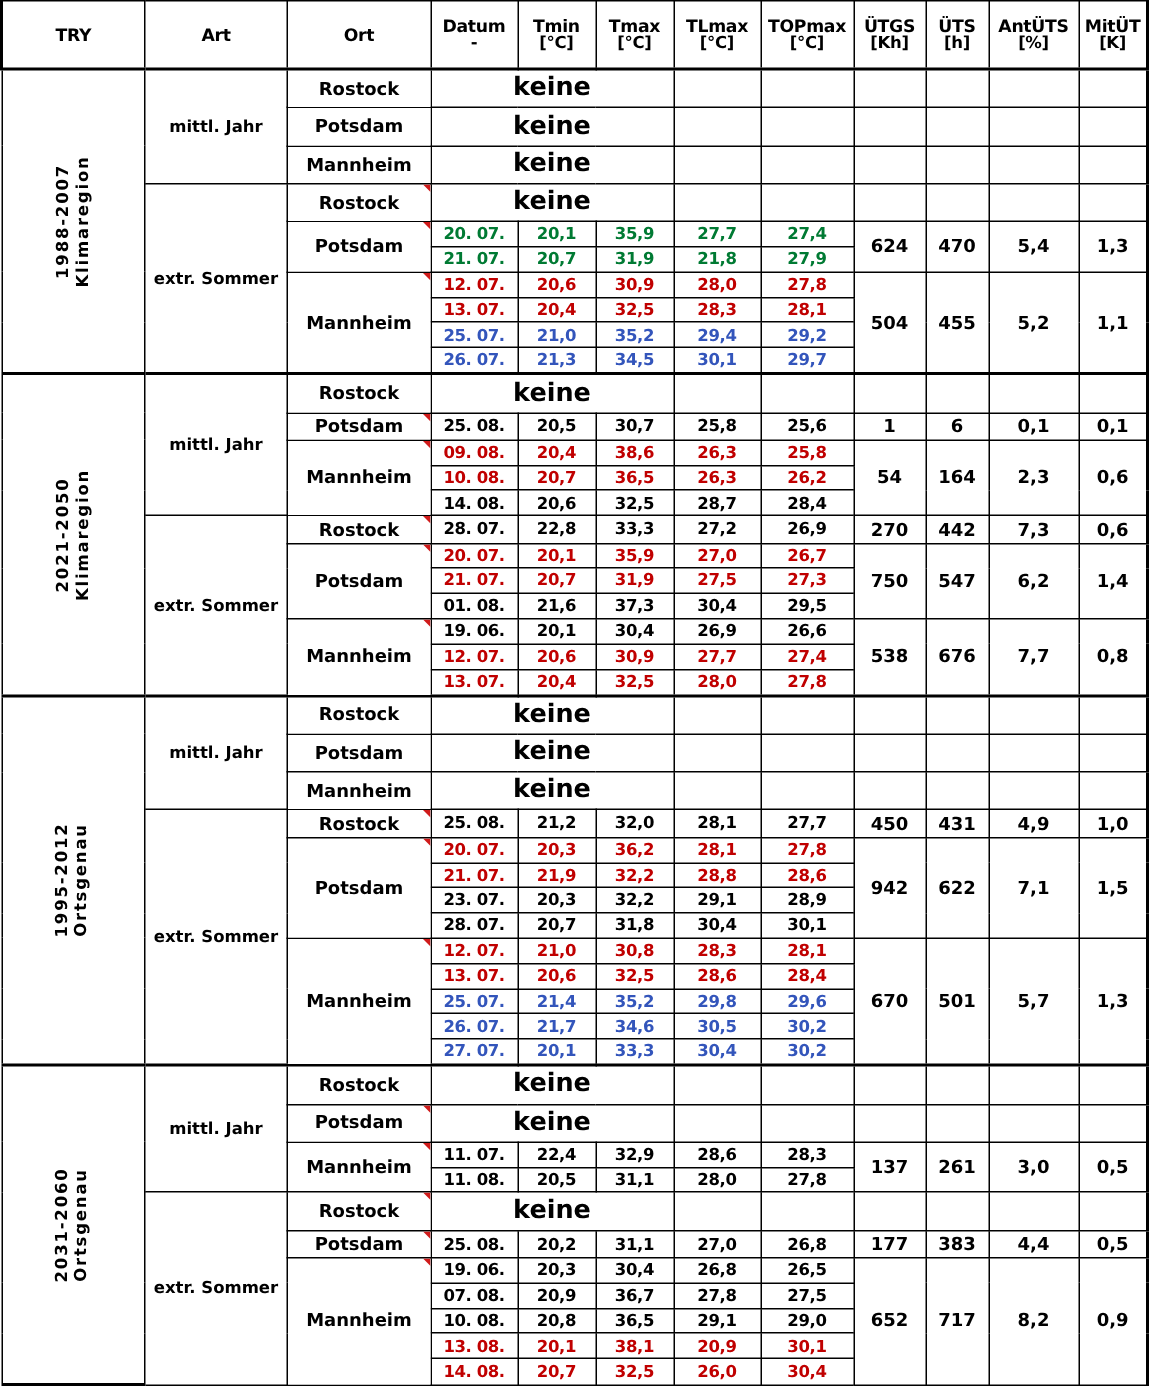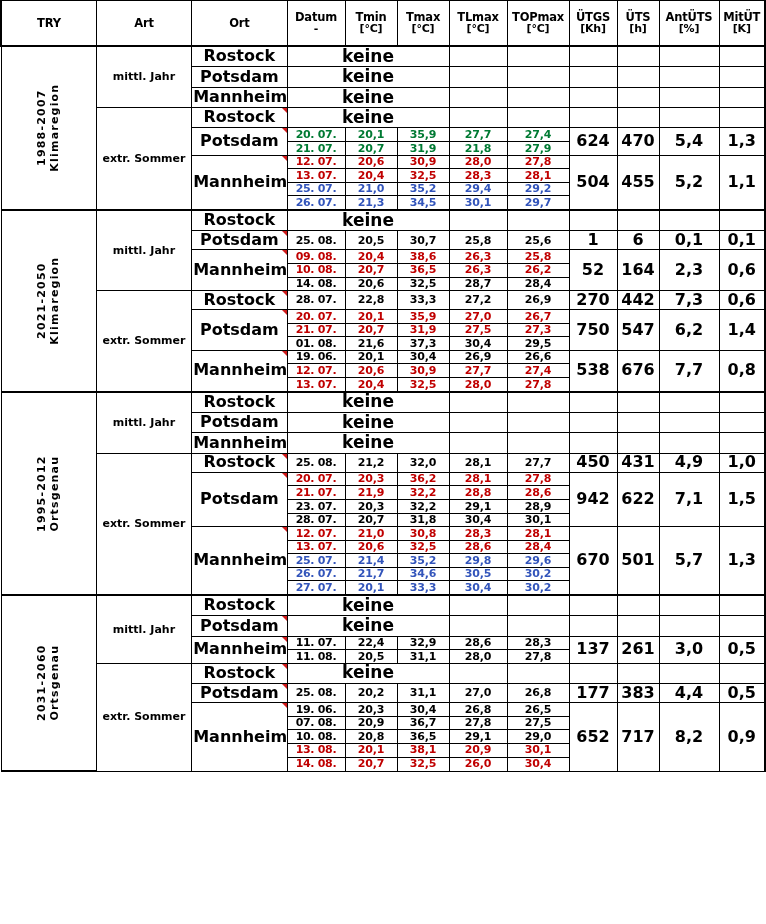--- a/index.html
+++ b/index.html
@@ -6,21 +6,21 @@
   body{
     width:766px;height:924px;
     font-family:"DejaVu Sans","Liberation Sans",sans-serif;
     -webkit-font-smoothing:none;
   }
   #root{width:766px;height:924px;overflow:hidden;position:relative;}
 
   table.try{
     border-collapse:collapse;
     width:766px;
-    height:772px;
+    height:924px;
     table-layout:fixed;
     font-family:"DejaVu Sans","Liberation Sans",sans-serif;
     font-weight:bold;
     font-size:10.5px;
     color:#000000;
   }
   table.try td,table.try th{
     border:1px solid #000000;
     text-align:center;
     vertical-align:middle;
@@ -61,21 +61,21 @@
     font-size:11px;
     letter-spacing:1.2px;
     line-height:1.15;
     text-align:center;
   }
   td.try-label .rot .l1{display:block;}
   td.try-label .rot .l2{display:block;}
 
   td.art{width:88px;font-size:11px;border-right:1.6px solid #000;}
   td.ort{
-    width:88px;font-size:16px;position:relative;
+    width:88px;font-size:12px;position:relative;
     border-right:1.6px solid #000;
   }
   
   td.ort.note::after{
     content:"";
     position:absolute;
     top:0;right:0;
     width:0;height:0;
     border-top:5px solid #d01b1b;
     border-left:5px solid transparent;
@@ -87,21 +87,21 @@
   col.c-tlmax{width:58px;}
   col.c-topmax{width:62px;}
   col.c-uetgs{width:48px;}
   col.c-uets{width:42px;}
   col.c-antuets{width:60px;}
   col.c-mituet{width:46px;}
 
   td.num{font-size:11px;letter-spacing:-0.2px;}
   td.datum{font-size:11px;letter-spacing:-0.3px;}
   td.keine{font-size:17px;}
-  td.agg{font-size:16px;}
+  td.agg{font-size:12px;}
 
   
   .v-black{color:#000000;}
   .v-red{color:#c00000;}
   .v-green{color:#007a33;}
   .v-blue{color:#3355bb;}
 
   
   td.hl-blue{background:#eef0f6;}
   td.hl-red{background:#f7f4f2;}
@@ -297,21 +297,21 @@
           <td class="agg" rowspan="1">0,1</td>
           <td class="agg thick-r" rowspan="1">0,1</td>
         </tr>
         <tr>
           <td class="ort note" rowspan="3">Mannheim</td>
           <td class="datum v-red">09. 08.</td>
           <td class="num v-red">20,4</td>
           <td class="num v-red">38,6</td>
           <td class="num v-red">26,3</td>
           <td class="num v-red">25,8</td>
-          <td class="agg" rowspan="3">52</td>
+          <td class="agg" rowspan="3">54</td>
           <td class="agg" rowspan="3">164</td>
           <td class="agg" rowspan="3">2,3</td>
           <td class="agg thick-r" rowspan="3">0,6</td>
         </tr>
         <tr>
           <td class="datum v-red">10. 08.</td>
           <td class="num v-red">20,7</td>
           <td class="num v-red">36,5</td>
           <td class="num v-red">26,3</td>
           <td class="num v-red">26,2</td>

